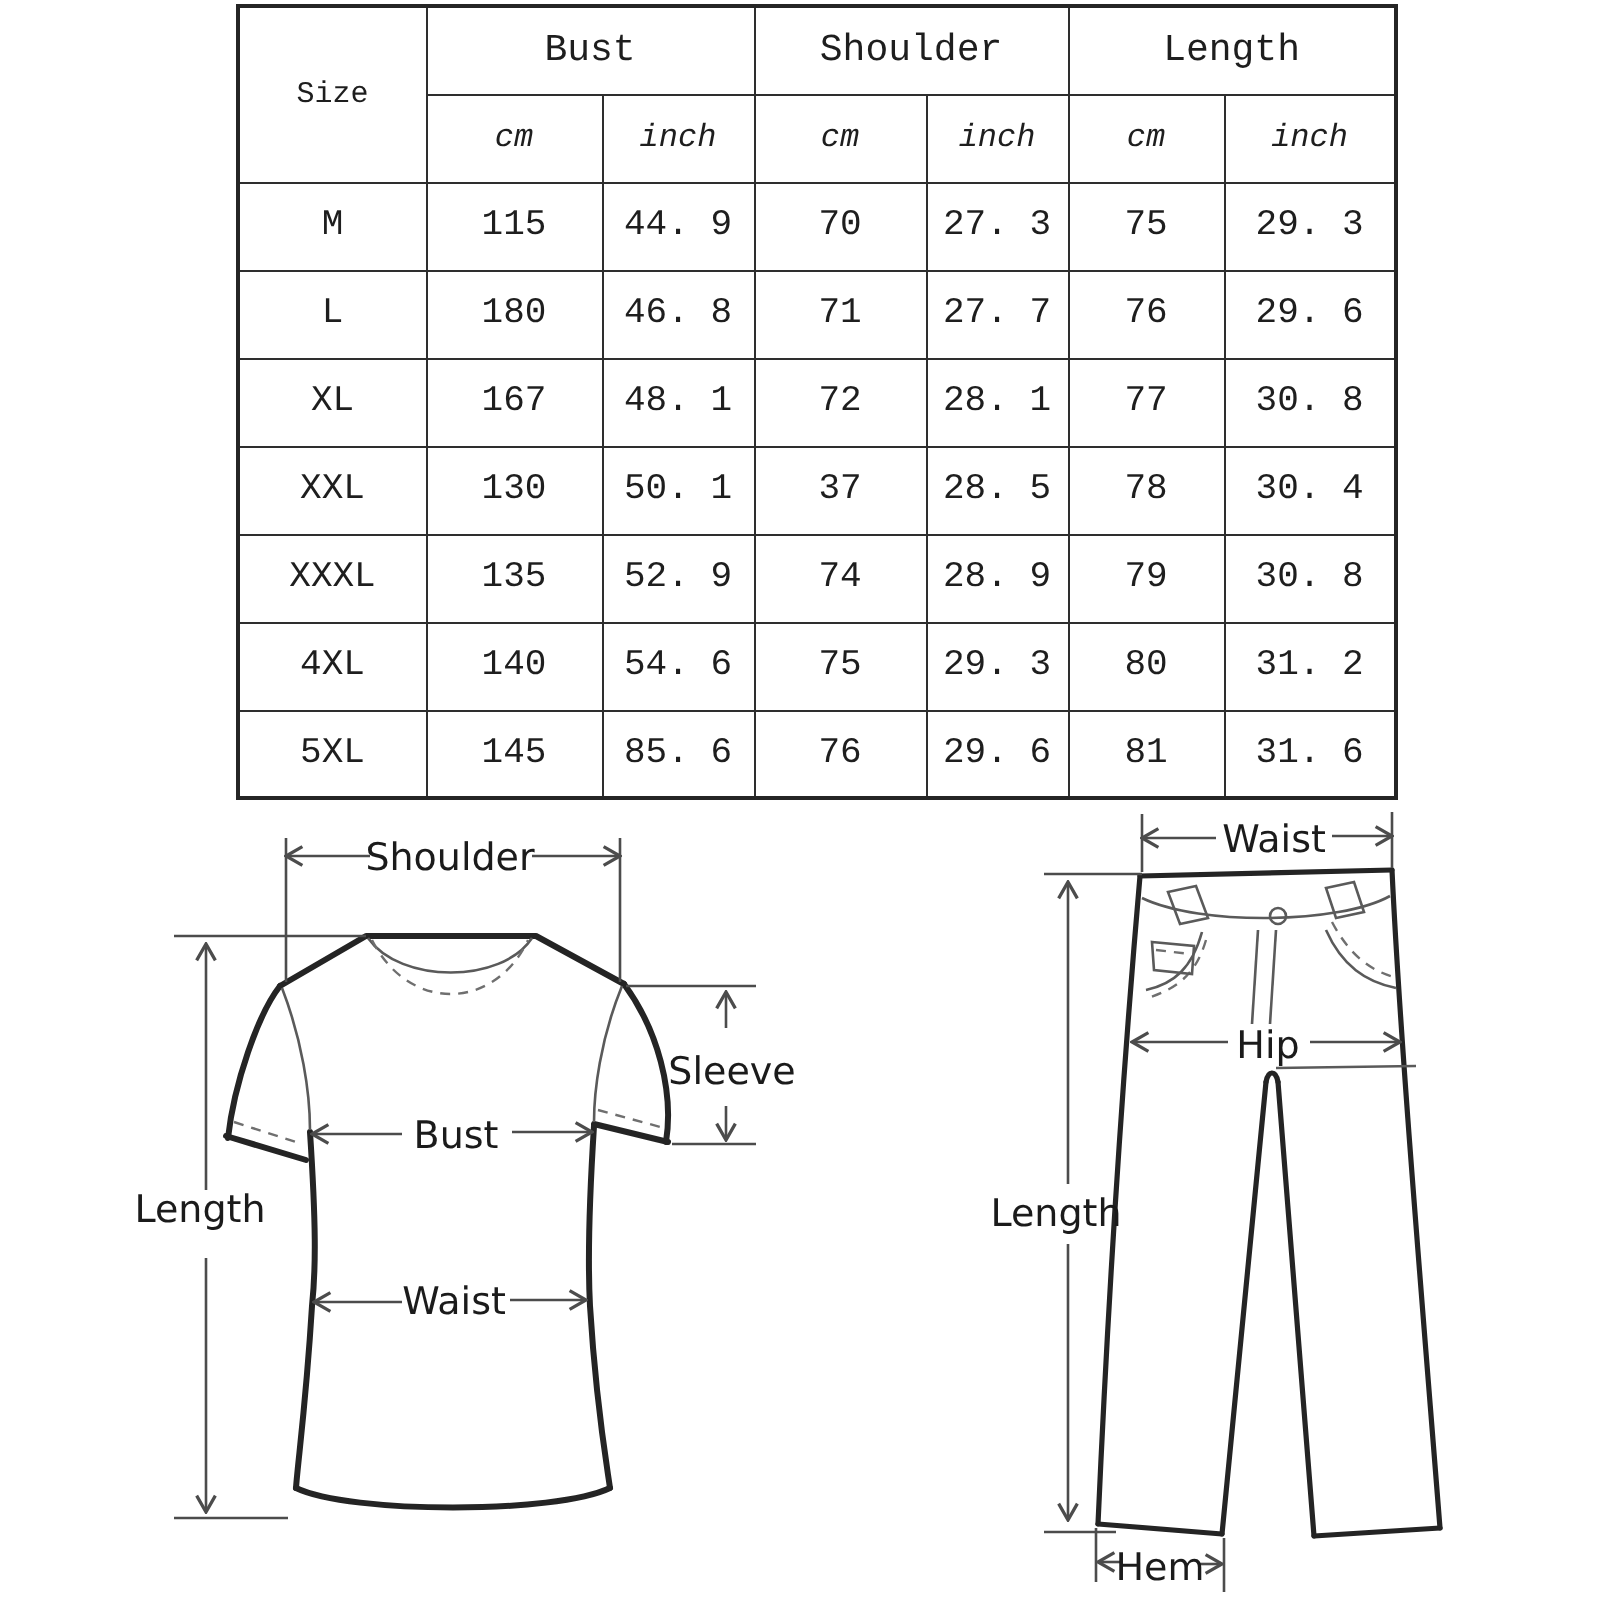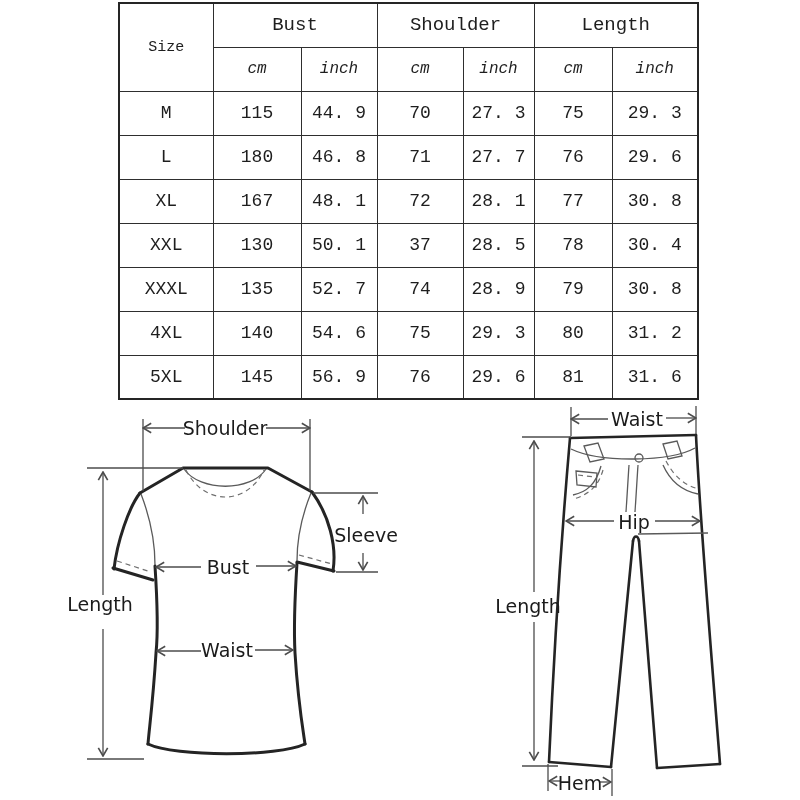--- a/index.html
+++ b/index.html
@@ -96,39 +96,39 @@
         <td>130</td>
         <td>50. 1</td>
         <td>37</td>
         <td>28. 5</td>
         <td>78</td>
         <td>30. 4</td>
       </tr>
       <tr>
         <td>XXXL</td>
         <td>135</td>
-        <td>52. 7</td>
+        <td>52. 9</td>
         <td>74</td>
         <td>28. 9</td>
         <td>79</td>
         <td>30. 8</td>
       </tr>
       <tr>
         <td>4XL</td>
         <td>140</td>
         <td>54. 6</td>
         <td>75</td>
         <td>29. 3</td>
         <td>80</td>
         <td>31. 2</td>
       </tr>
       <tr>
         <td>5XL</td>
         <td>145</td>
-        <td>56. 9</td>
+        <td>85. 6</td>
         <td>76</td>
         <td>29. 6</td>
         <td>81</td>
         <td>31. 6</td>
       </tr>
     </tbody>
 </table>
 
 <svg class="diagrams" width="800" height="405" viewBox="0 395 800 405">
   <defs>

